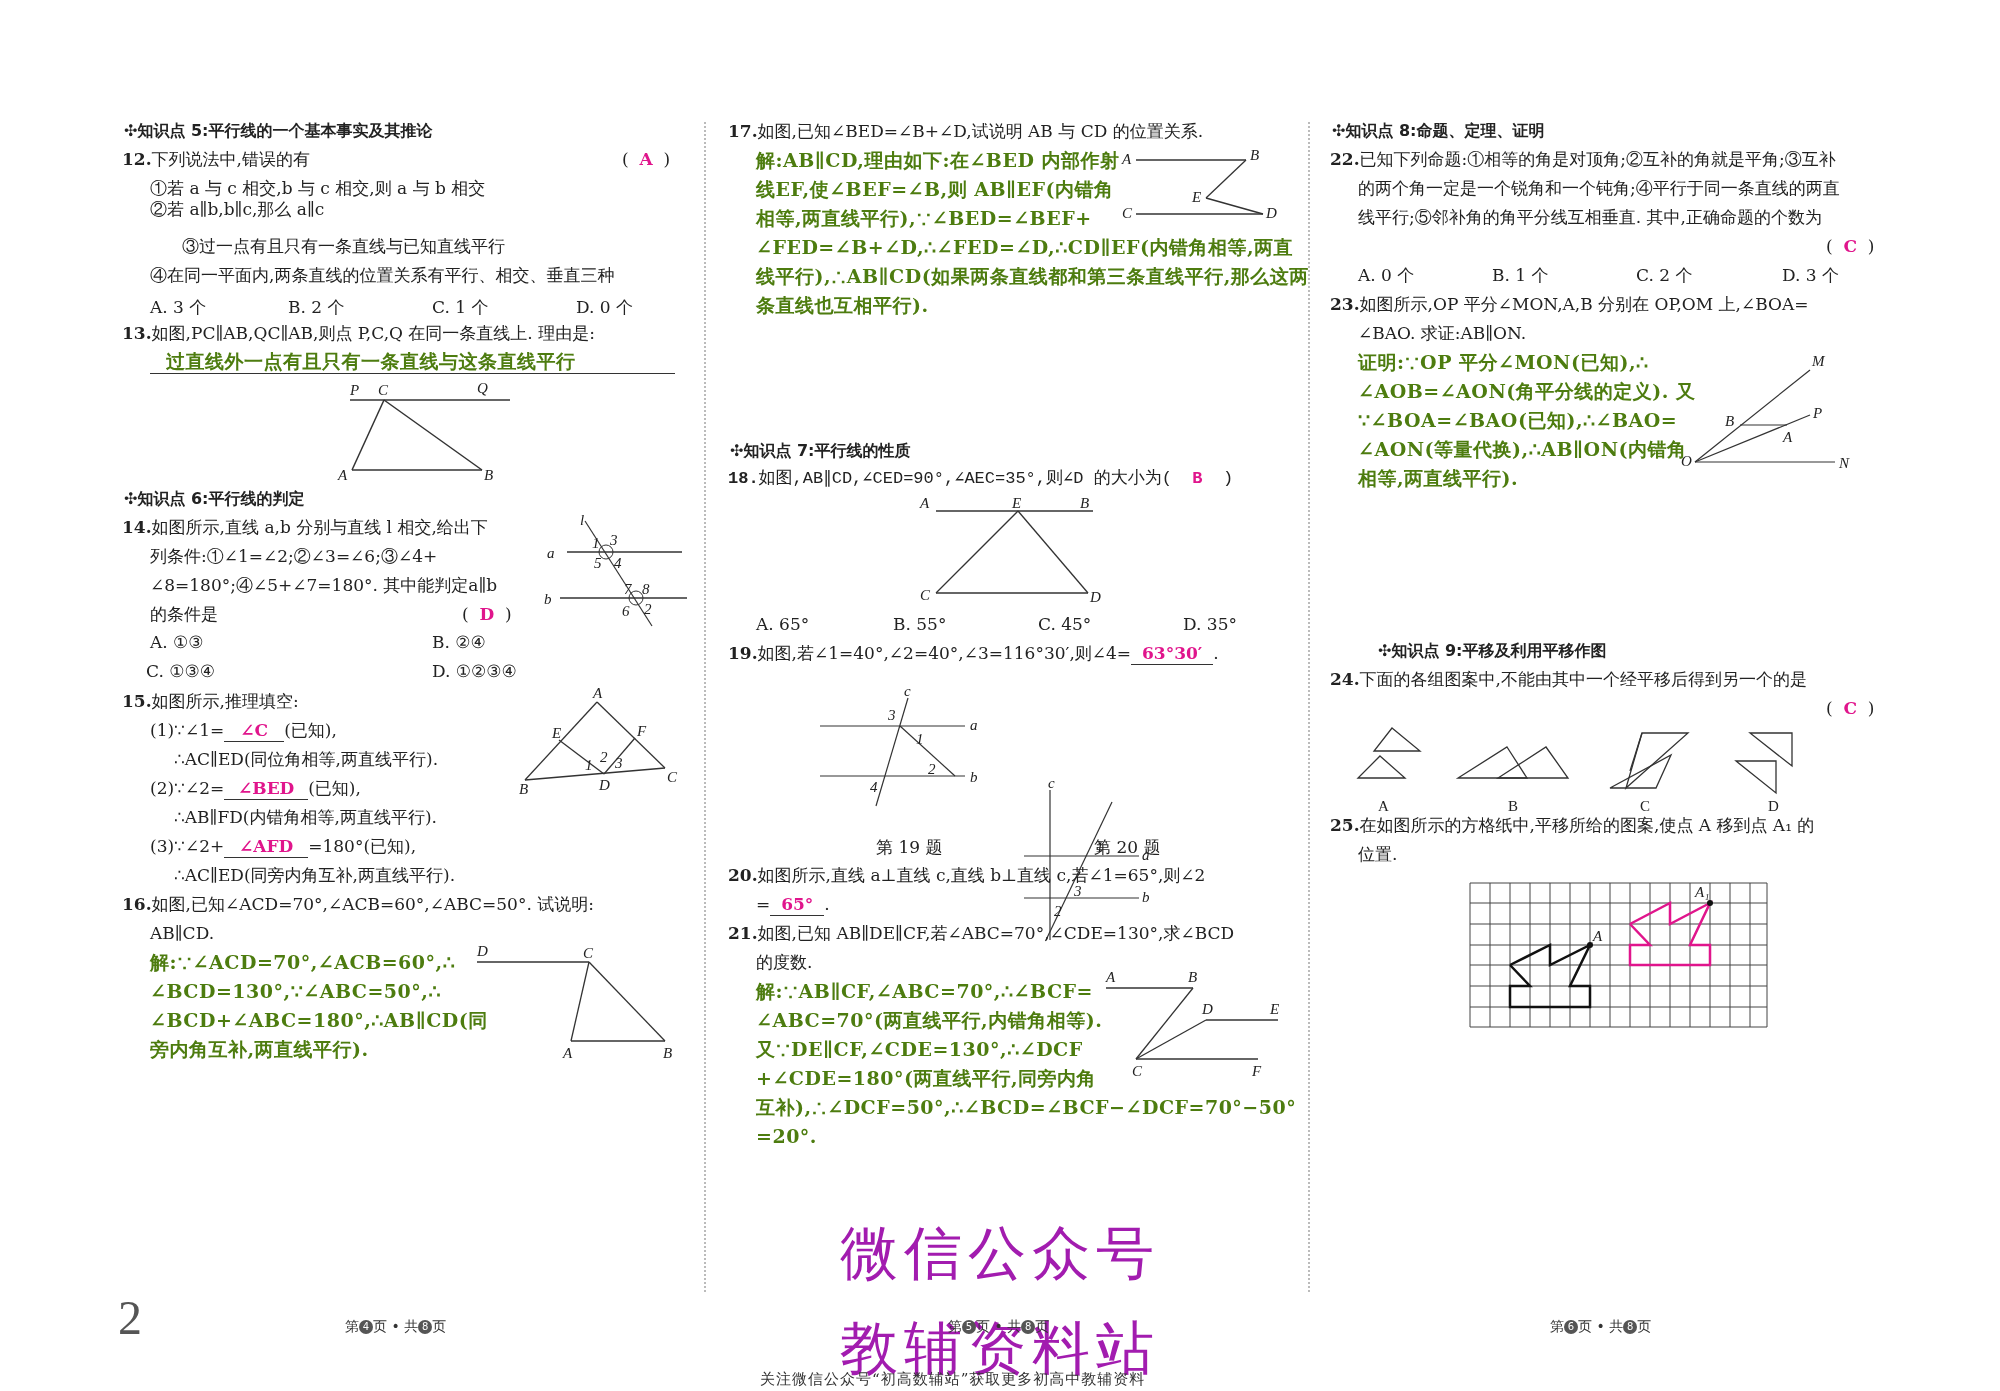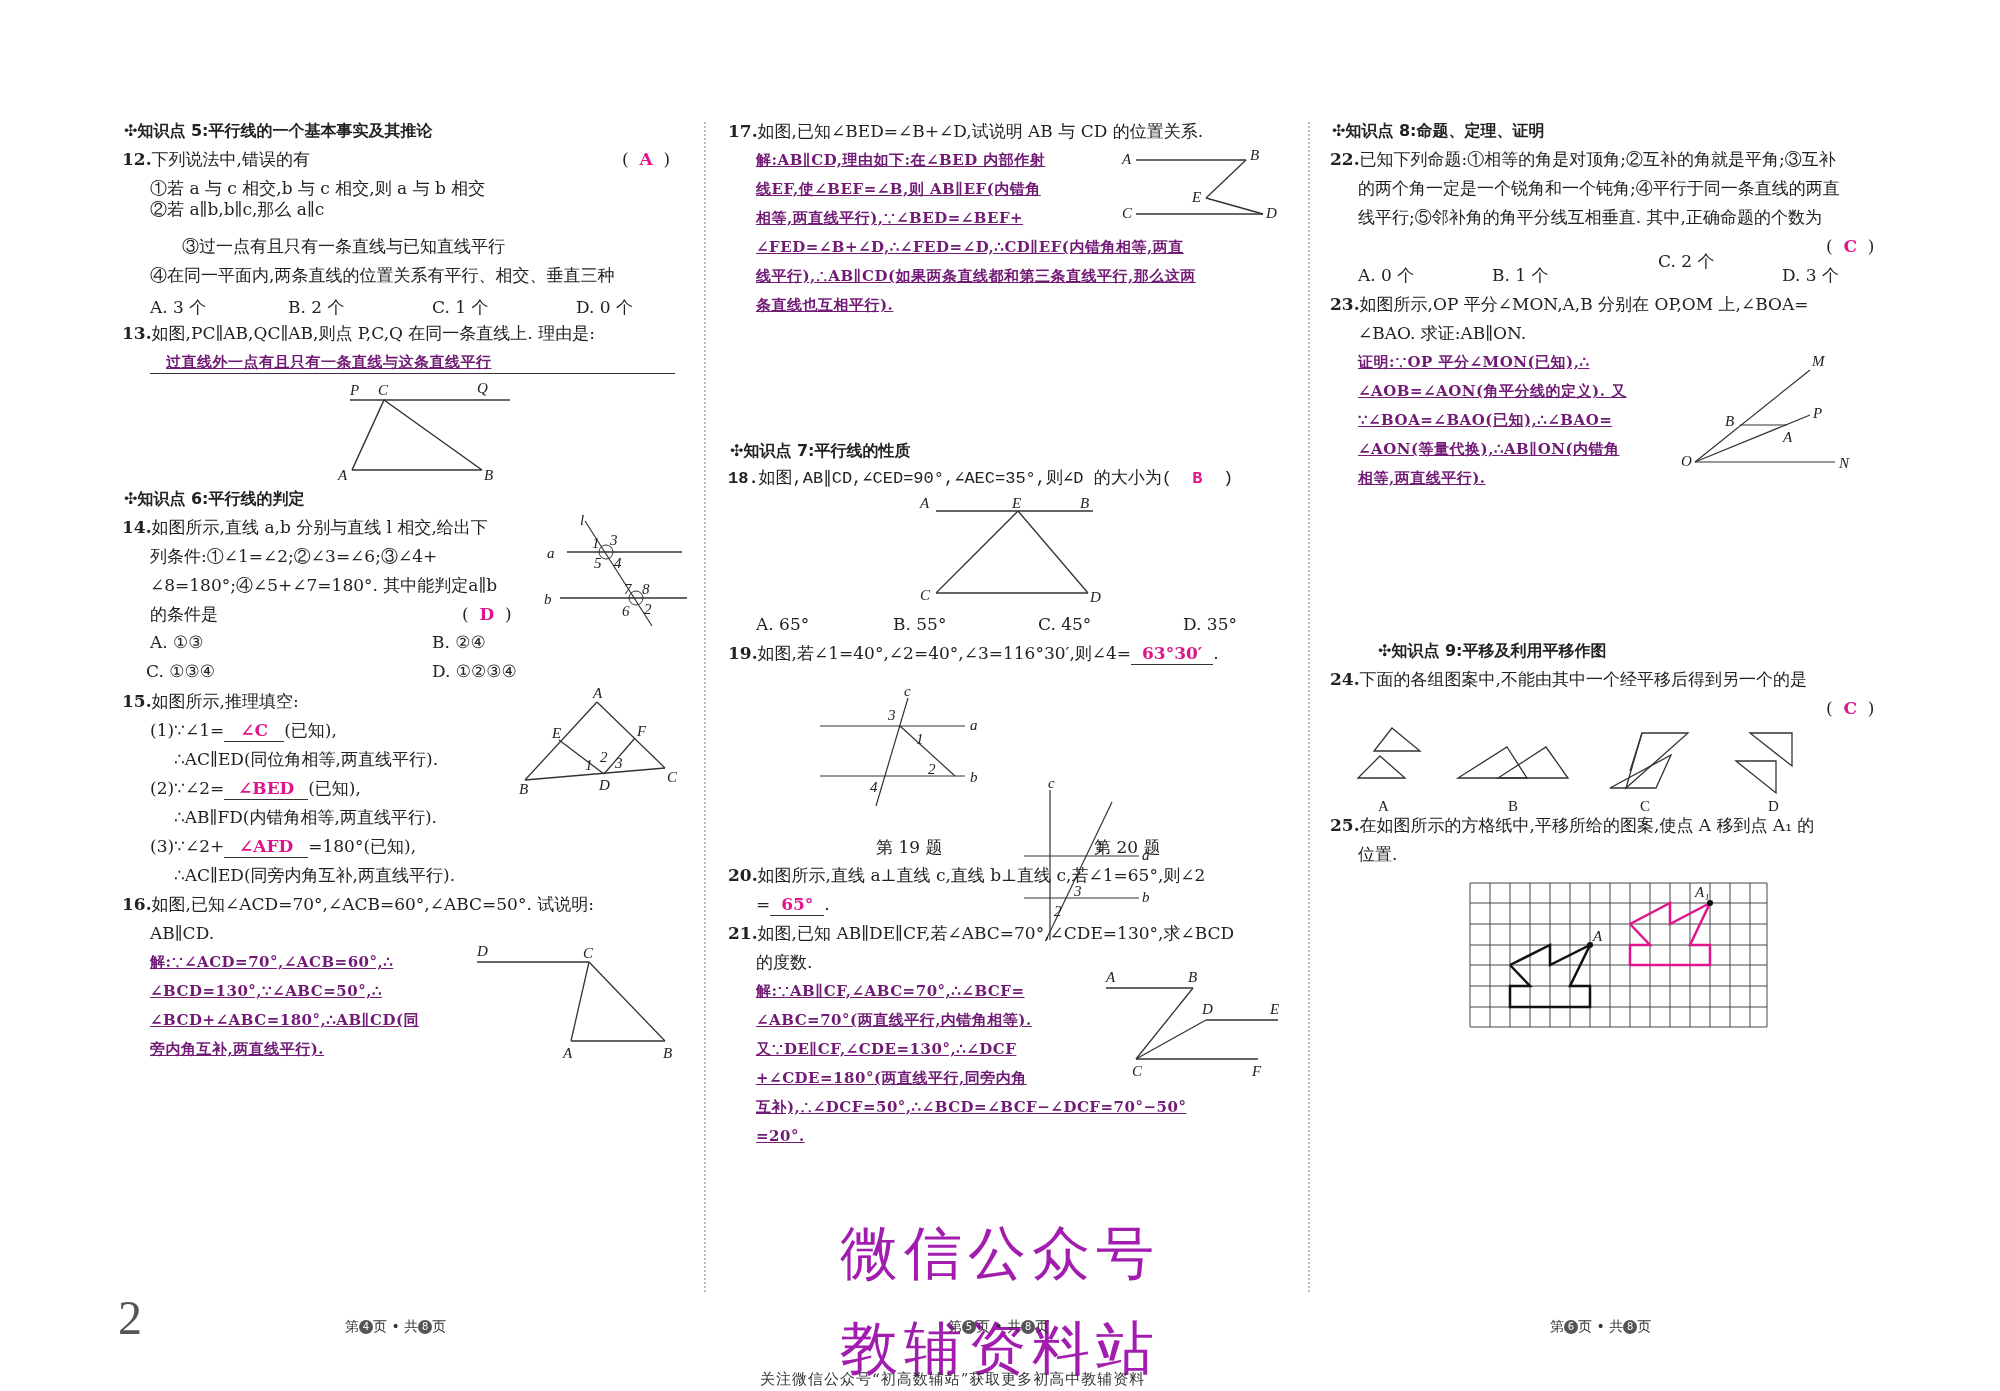--- a/index.html
+++ b/index.html
@@ -7,21 +7,21 @@
        font-family:"DejaVu Serif","Liberation Serif",serif;color:#222;font-size:17px;}
   .col{position:absolute;top:118px;}
   .c1{left:122px;width:560px;}
   .c2{left:728px;width:560px;}
   .c3{left:1330px;width:560px;}
   .divider{position:absolute;top:122px;height:1170px;border-left:2px dotted #bbb;}
   .line{position:absolute;white-space:nowrap;line-height:22px;}
   .head{font-family:"DejaVu Sans","Liberation Sans",sans-serif;font-weight:bold;font-size:16px;}
   .qn{font-weight:bold;}
   .ans{color:#e0158c;font-weight:bold;}
-  .sol{color:#701a75;font-weight:bold;font-size:15px;letter-spacing:0.5px;text-decoration:underline;}
+  .sol{color:#4d7c0f;font-weight:bold;font-size:19px;letter-spacing:0.5px;}
   .blank{display:inline-block;border-bottom:1px solid #333;text-align:center;}
   .opt{position:absolute;white-space:nowrap;}
   svg{position:absolute;overflow:visible;}
   svg text{font-family:"Liberation Serif","DejaVu Serif",serif;font-style:italic;font-size:15px;fill:#222;}
   .footer{position:absolute;font-family:"DejaVu Sans","Liberation Sans",sans-serif;font-size:14px;color:#333;}
   .pagebig{position:absolute;left:118px;top:1290px;font-family:"Liberation Serif",serif;font-size:48px;color:#555;}
   .bottomnote{position:absolute;left:760px;top:1370px;font-family:"DejaVu Serif",serif;font-size:15px;color:#333;letter-spacing:1px;}
   .wm{position:absolute;font-family:"DejaVu Sans",sans-serif;font-weight:normal;color:#a21caf;font-size:58px;letter-spacing:6px;z-index:0;}
   .cn{display:inline-block;width:14px;height:14px;border-radius:7px;background:#555;color:#fff;font-size:10px;line-height:14px;text-align:center;vertical-align:middle;}
 </style>
@@ -264,21 +264,21 @@
   <div class="line head" style="top:2px;left:2px;">✣知识点 8:命题、定理、证明</div>
 
   <div class="line" style="top:30px;left:0;">
     <span class="qn">22.</span><span>已知下列命题:①相等的角是对顶角;②互补的角就是平角;③互补</span>
   </div>
   <div class="line" style="top:59px;left:28px;">的两个角一定是一个锐角和一个钝角;④平行于同一条直线的两直</div>
   <div class="line" style="top:88px;left:28px;">线平行;⑤邻补角的角平分线互相垂直. 其中,正确命题的个数为</div>
   <div class="line" style="top:117px;left:496px;">(&nbsp;&nbsp;<span class="ans">C</span>&nbsp;&nbsp;)</div>
   <div class="opt" style="top:146px;left:28px;">A. 0 个</div>
   <div class="opt" style="top:146px;left:162px;">B. 1 个</div>
-  <div class="opt" style="top:132px;left:306px;margin-left:22px;">C. 2 个</div>
+  <div class="opt" style="top:146px;left:306px;">C. 2 个</div>
   <div class="opt" style="top:146px;left:452px;">D. 3 个</div>
 
   <div class="line" style="top:175px;left:0;">
     <span class="qn">23.</span><span>如图所示,OP 平分∠MON,A,B 分别在 OP,OM 上,∠BOA=</span>
   </div>
   <div class="line" style="top:204px;left:28px;">∠BAO. 求证:AB∥ON.</div>
   <div class="line sol" style="top:233px;left:28px;text-align:center;">证明:∵OP 平分∠MON(已知),∴</div>
   <div class="line sol" style="top:262px;left:28px;">∠AOB=∠AON(角平分线的定义). 又</div>
   <div class="line sol" style="top:291px;left:28px;">∵∠BOA=∠BAO(已知),∴∠BAO=</div>
   <div class="line sol" style="top:320px;left:28px;">∠AON(等量代换),∴AB∥ON(内错角</div>

